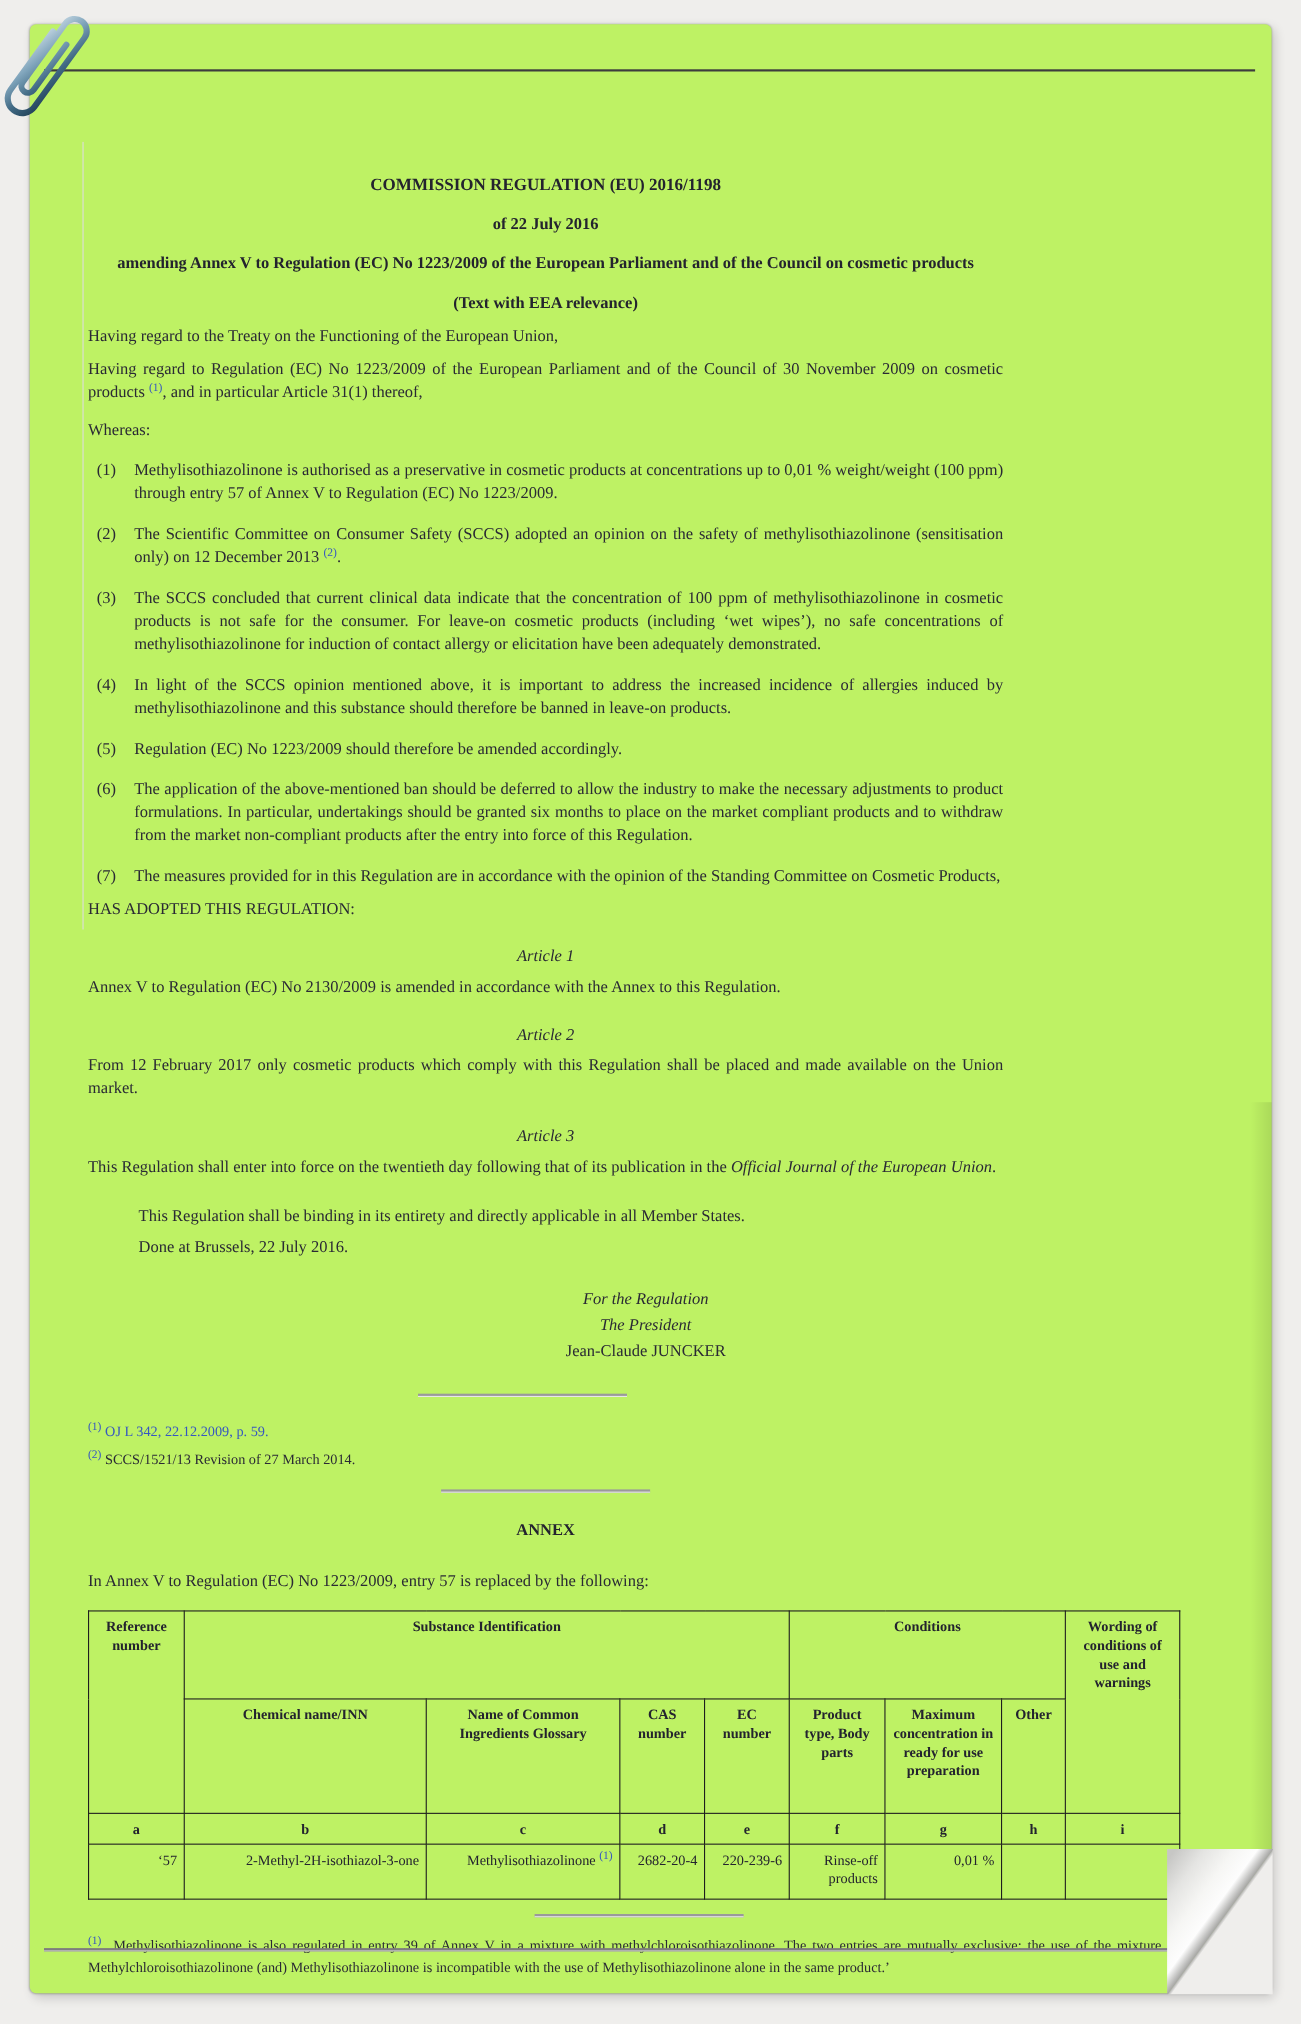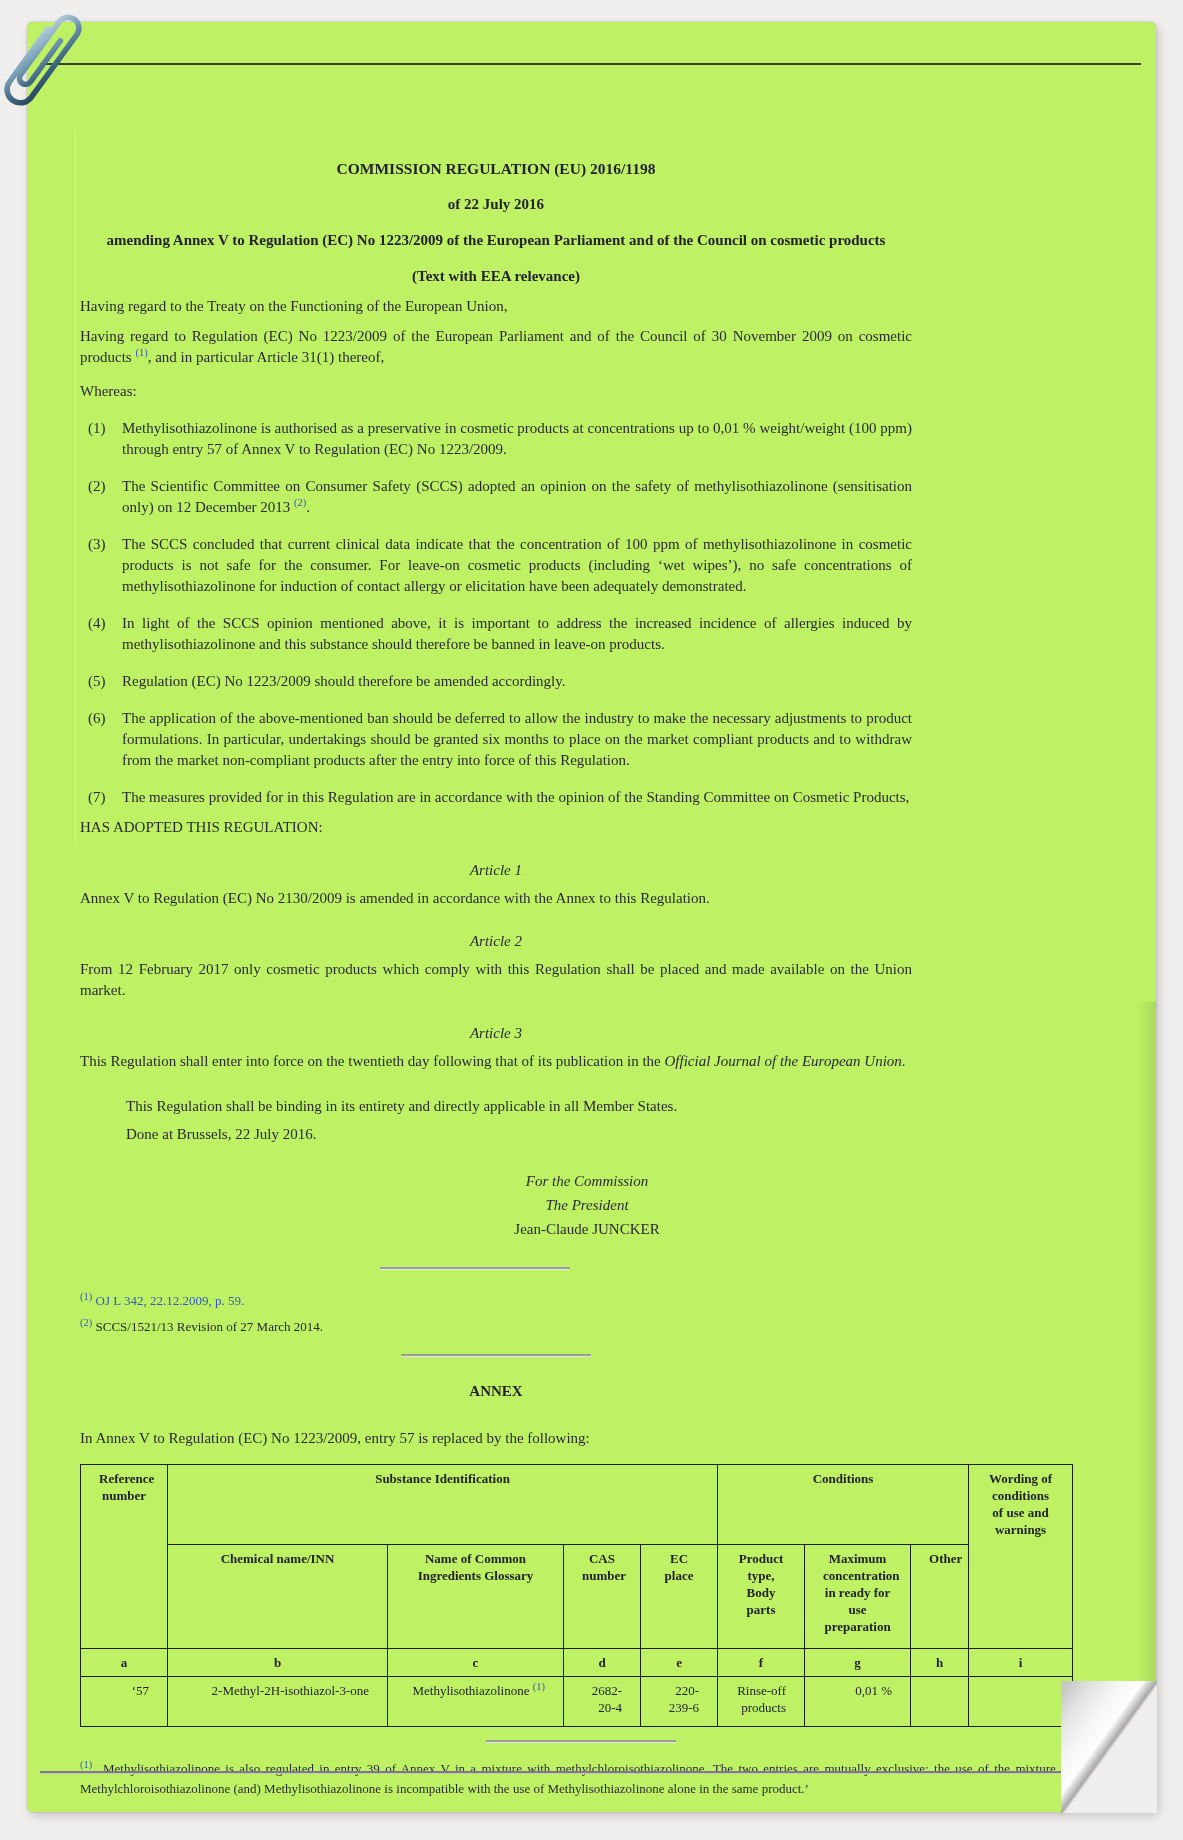--- a/index.html
+++ b/index.html
@@ -80,21 +80,21 @@
   .fnref { vertical-align:super; font-size:10.5px; line-height:0; text-decoration:none; }
   .fn-link { color:#3657c1; text-decoration:none; }
 
   .annex-head { margin-top:24px; text-align:center; font-weight:bold; color:#23232e; }
   .annex-intro { margin-top:26px; }
 
   table.annex-table {
     margin-top:15px; border-collapse:collapse; table-layout:fixed;
     width:992px; font-size:13px; line-height:17px; color:#23232e;
   }
-  .annex-table th, .annex-table td { border:1px solid #1e1e1e; padding:5px 18px; }
+  .annex-table th, .annex-table td { border:1px solid #1e1e1e; padding:5px 6px; }
   .annex-table th { font-weight:bold; text-align:center; vertical-align:top; }
   .annex-table td { text-align:right; vertical-align:top; }
   .annex-table .letters td { text-align:center; font-weight:bold; vertical-align:middle; padding:3px; }
 
   .annex-fn { margin-top:16px; width:992px; font-size:13px; line-height:20px; text-align:justify; }
   .separator.sep-annex { margin-top:13px; }
 </style>
 </head>
 <body>
 
@@ -164,21 +164,21 @@
       <p class="art-head gap-lg">Article 2</p>
       <p class="art-body">From 12 February 2017 only cosmetic products which comply with this Regulation shall be placed and made available on the Union market.</p>
 
       <p class="art-head gap-lg">Article 3</p>
       <p class="art-body"><span>This Regulation shall enter into force on the twentieth day following that of its publication in the </span><i>Official Journal of the European Union</i><span>.</span></p>
 
       <p class="closing-ind">This Regulation shall be binding in its entirety and directly applicable in all Member States.</p>
       <p class="closing-ind2">Done at Brussels, 22 July 2016.</p>
 
       <div class="sig-block">
-        <div class="sig-italic">For the Commission</div>
+        <div class="sig-italic">For the Regulation</div>
         <div class="sig-italic">The President</div>
         <div>Jean-Claude JUNCKER</div>
       </div>
 
       <div class="separator sep-in-text"></div>
 
       <div class="footnotes">
         <div><span class="fnref">(1)</span>&nbsp;<a href="#" class="fn-link">OJ L 342, 22.12.2009, p. 59.</a></div>
         <div><span class="fnref">(2)</span>&nbsp;<span>SCCS/1521/13 Revision of 27 March 2014.</span></div>
       </div>
@@ -205,21 +205,21 @@
           <tr style="height:80px">
         <th rowspan="2">Reference number</th>
         <th colspan="4">Substance Identification</th>
         <th colspan="3">Conditions</th>
         <th rowspan="2">Wording of conditions of use and warnings</th>
       </tr>
       <tr style="height:104px">
         <th>Chemical name/INN</th>
         <th>Name of Common Ingredients Glossary</th>
         <th>CAS number</th>
-        <th>EC place</th>
+        <th>EC number</th>
         <th>Product type, Body parts</th>
         <th>Maximum concentration in ready for use preparation</th>
         <th>Other</th>
       </tr>
       <tr class="letters" style="height:28px">
         <td>a</td>
         <td>b</td>
         <td>c</td>
         <td>d</td>
         <td>e</td>

